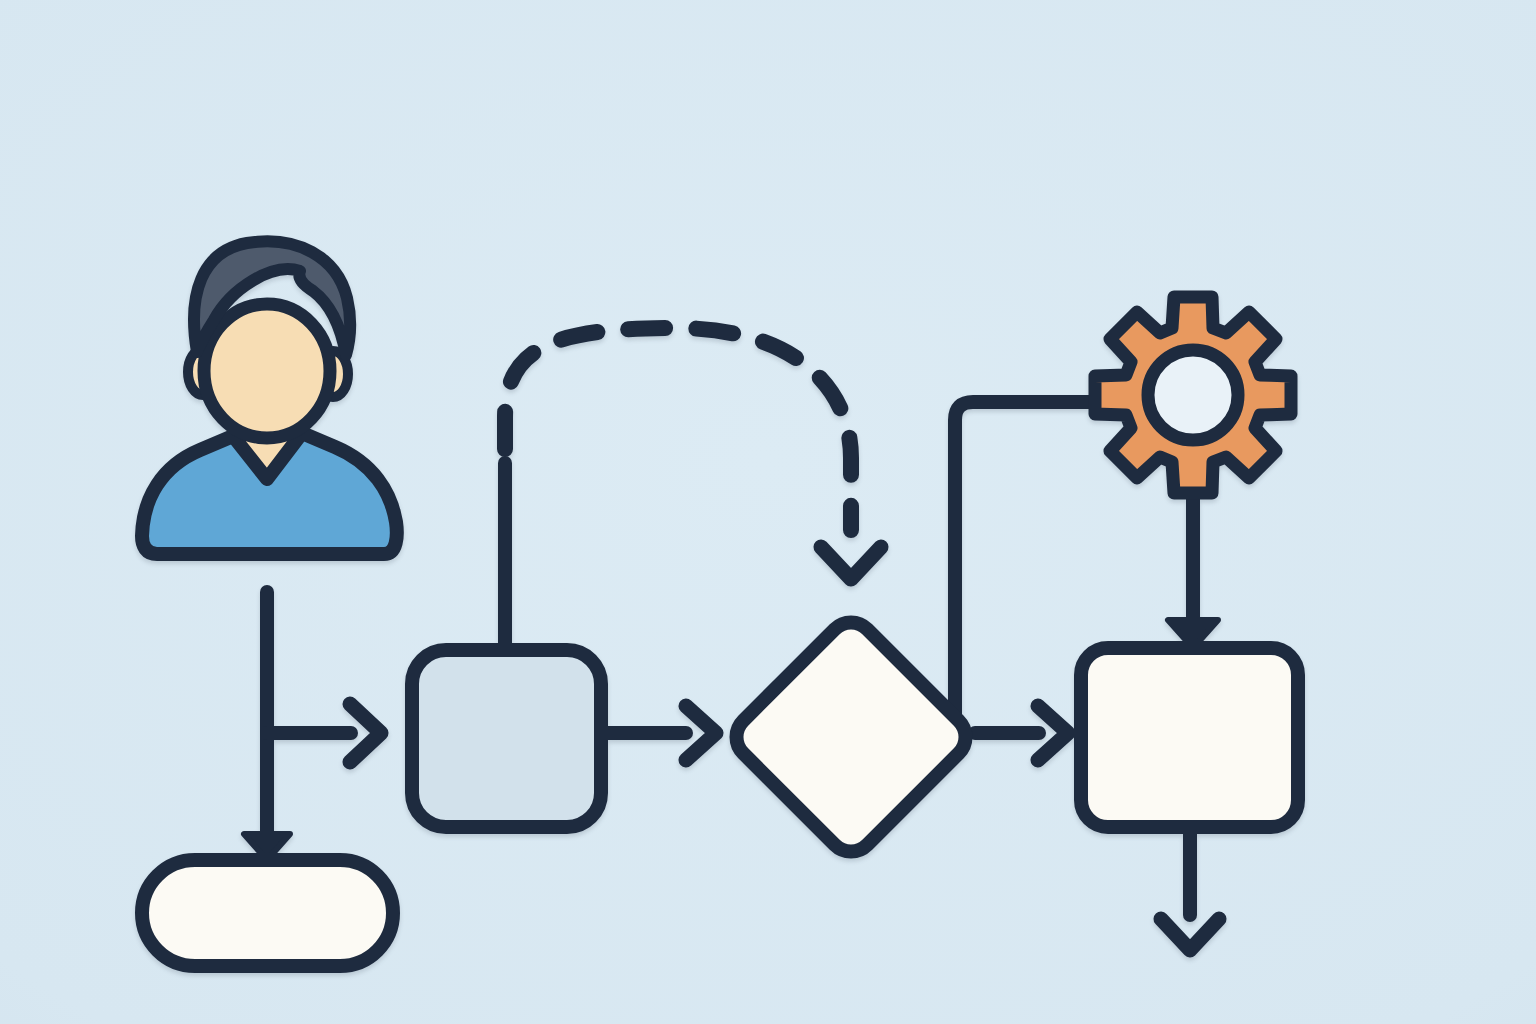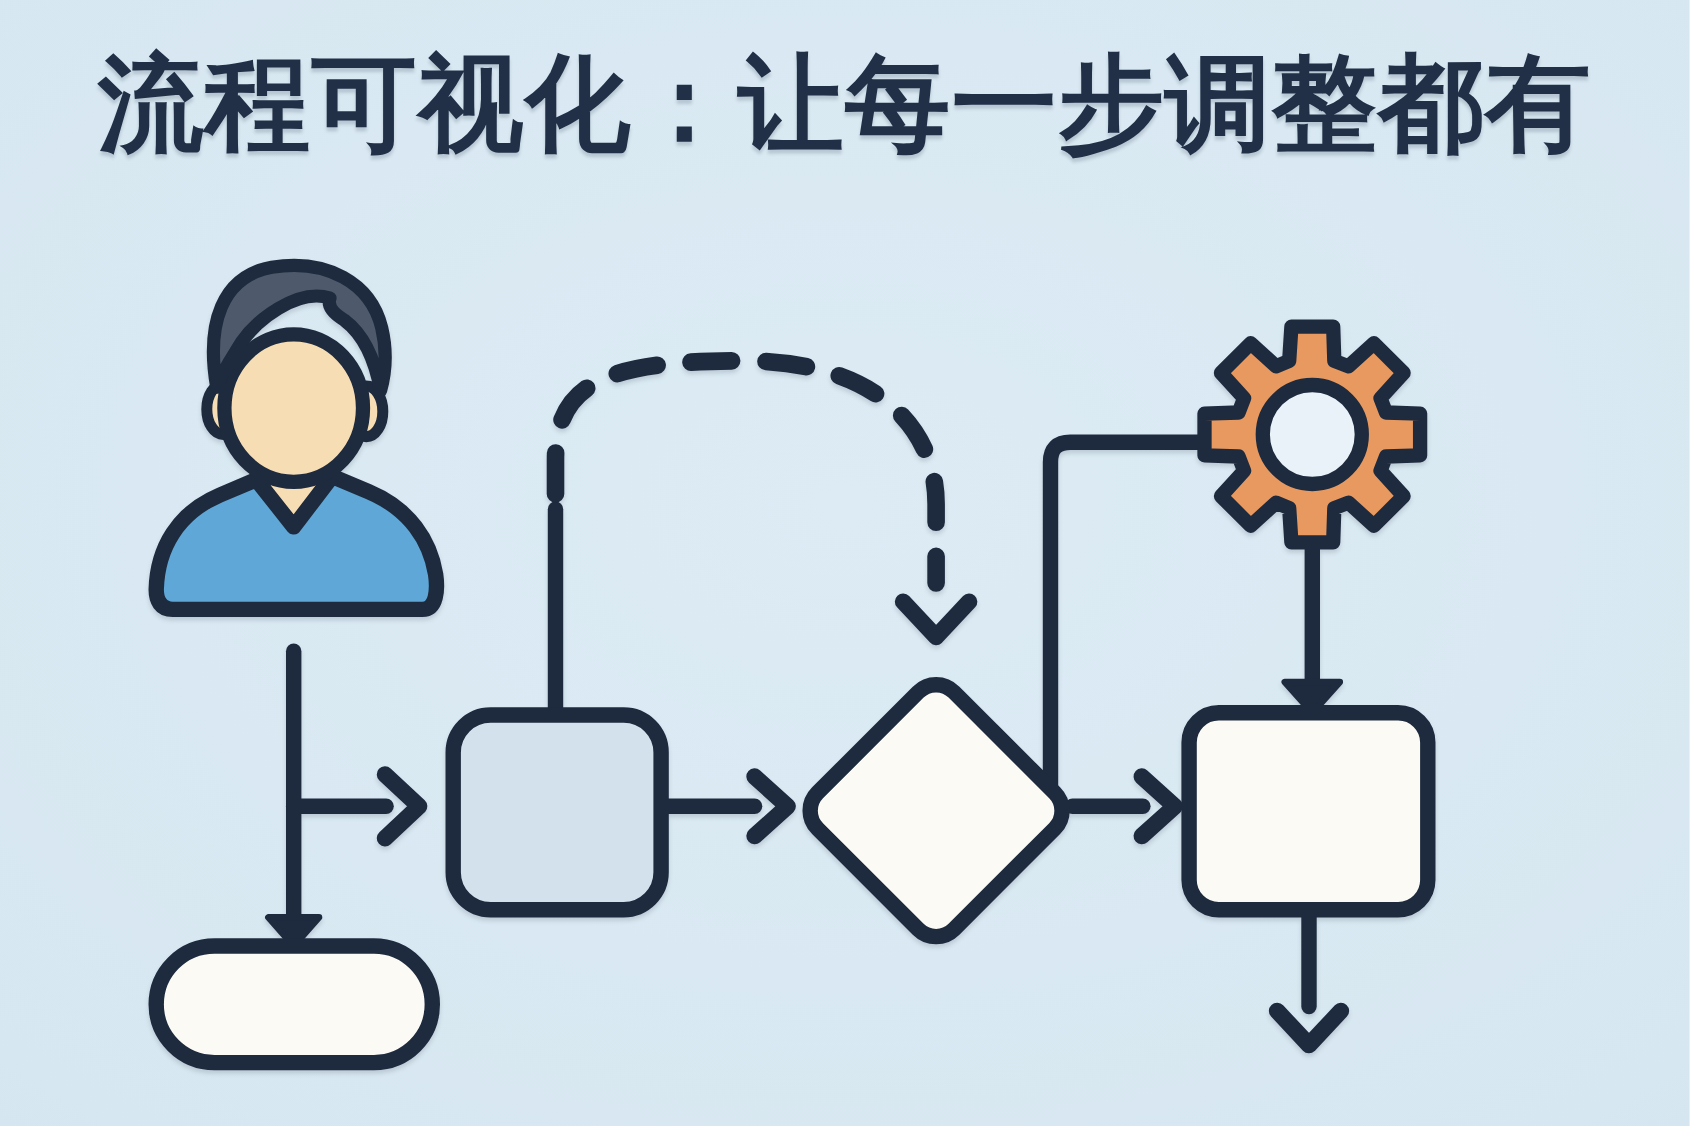--- a/index.html
+++ b/index.html
@@ -76,21 +76,21 @@
     stroke-linejoin: round;
     stroke-linecap: round;
   }
 </style>
 </head>
 <body>
 
 <div class="stage">
 
   <div class="title">
-    <span>流程可视化：让每一步调整都有</span><br>
+    <br>
   </div>
 
   <svg class="diagram-svg" viewBox="0 0 1536 1024" width="1536" height="1024" xmlns="http://www.w3.org/2000/svg">
 
     <g>
       <path class="ink-line" d="M267,592 V834"></path>
       <polygon class="ink-fill-arrow" points="244,834 290,834 267,860"></polygon>
     </g>
 
     <g>

